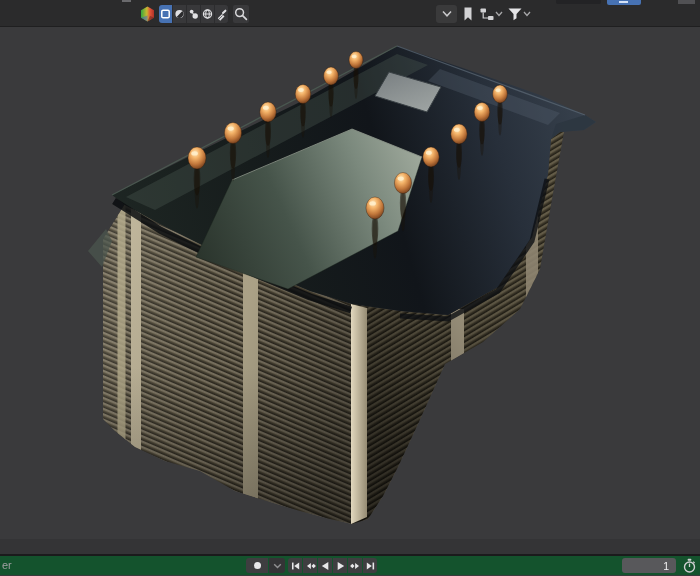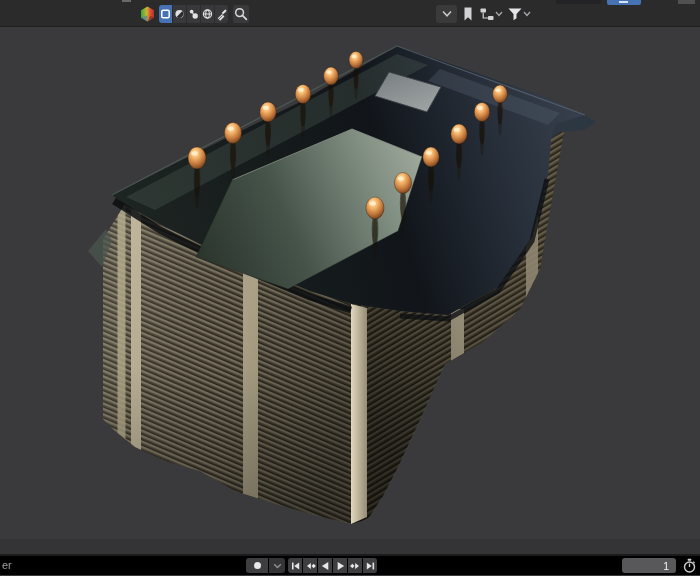--- a/index.html
+++ b/index.html
@@ -22,21 +22,21 @@
   .vt.sel{background:#4772b3;}
   .srch{width:16px;height:18px;background:#39393b;border-radius:2px;display:flex;align-items:center;justify-content:center;margin-left:2px;}
   .pill{width:21px;height:18px;background:#3a3a3b;border-radius:3px;display:flex;align-items:center;justify-content:center;}
   .tb-ico{height:18px;display:flex;align-items:center;justify-content:center;}
   
   .viewport{position:relative;width:700px;height:512px;background:#3a3a3c;}
   .viewport svg{display:block;}
   
   .tl-strip{width:700px;height:15px;background:#343436;}
   .tl-div{width:700px;height:2px;background:#1b1b1c;}
-  .bottom-bar{position:relative;width:700px;height:19px;background:#000000;}
+  .bottom-bar{position:relative;width:700px;height:19px;background:#14532d;}
   .cut-label{position:absolute;left:2px;top:3px;font-size:11px;color:#a0a0a2;}
   .rec-cluster{position:absolute;left:246px;top:2px;display:flex;}
   .rec-btn{width:22px;height:15px;background:#3e3e40;border-radius:3px 0 0 3px;display:flex;align-items:center;justify-content:center;}
   .rec-dot{width:7px;height:7px;border-radius:50%;background:#e8e8ea;}
   .rec-dd{width:16px;height:15px;background:#343436;border-radius:0 3px 3px 0;display:flex;align-items:center;justify-content:center;margin-left:1px;}
   .playback{position:absolute;left:288px;top:2px;display:flex;gap:1px;}
   .pb{width:14px;height:15px;background:#3e3e40;display:flex;align-items:center;justify-content:center;}
   .pb:first-child{border-radius:3px 0 0 3px;}
   .pb:last-child{border-radius:0 3px 3px 0;}
   .frame-field{position:absolute;left:622px;top:2px;width:54px;height:15px;background:#58585b;border-radius:3px;

